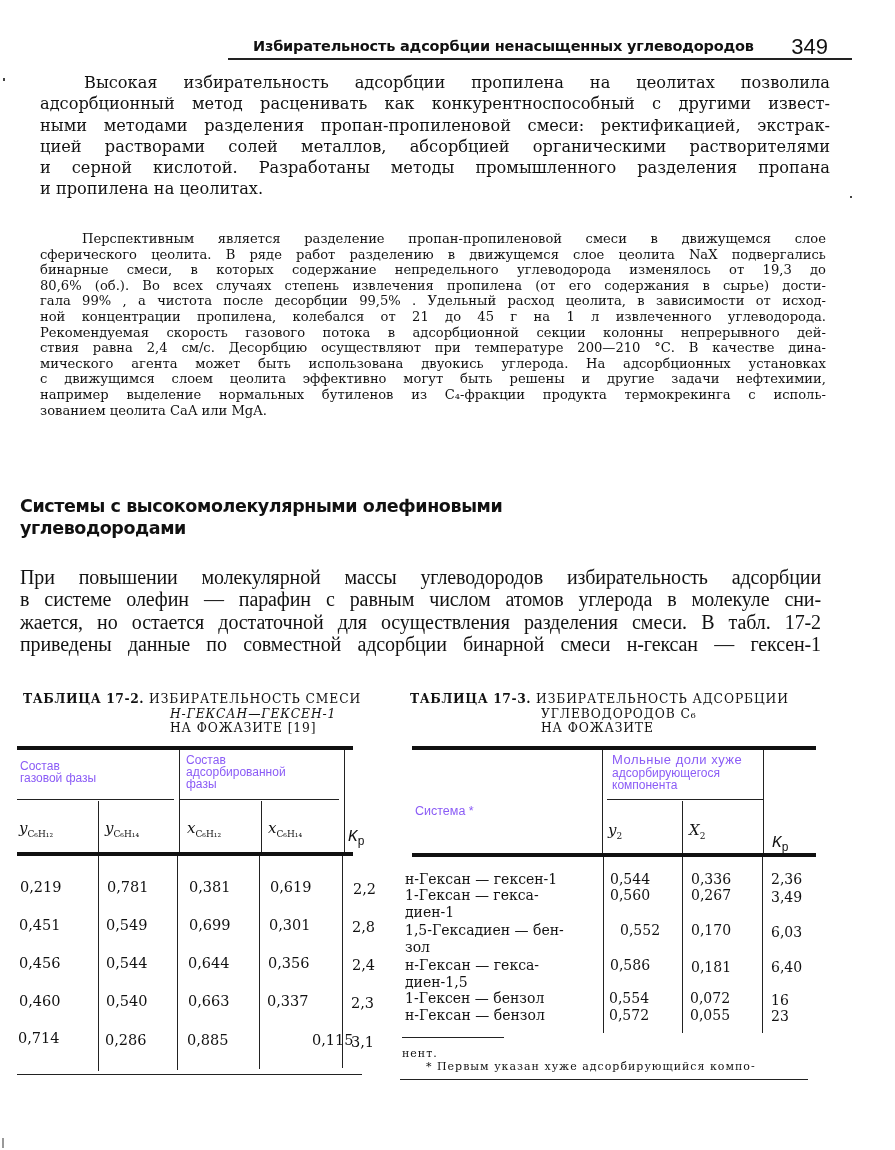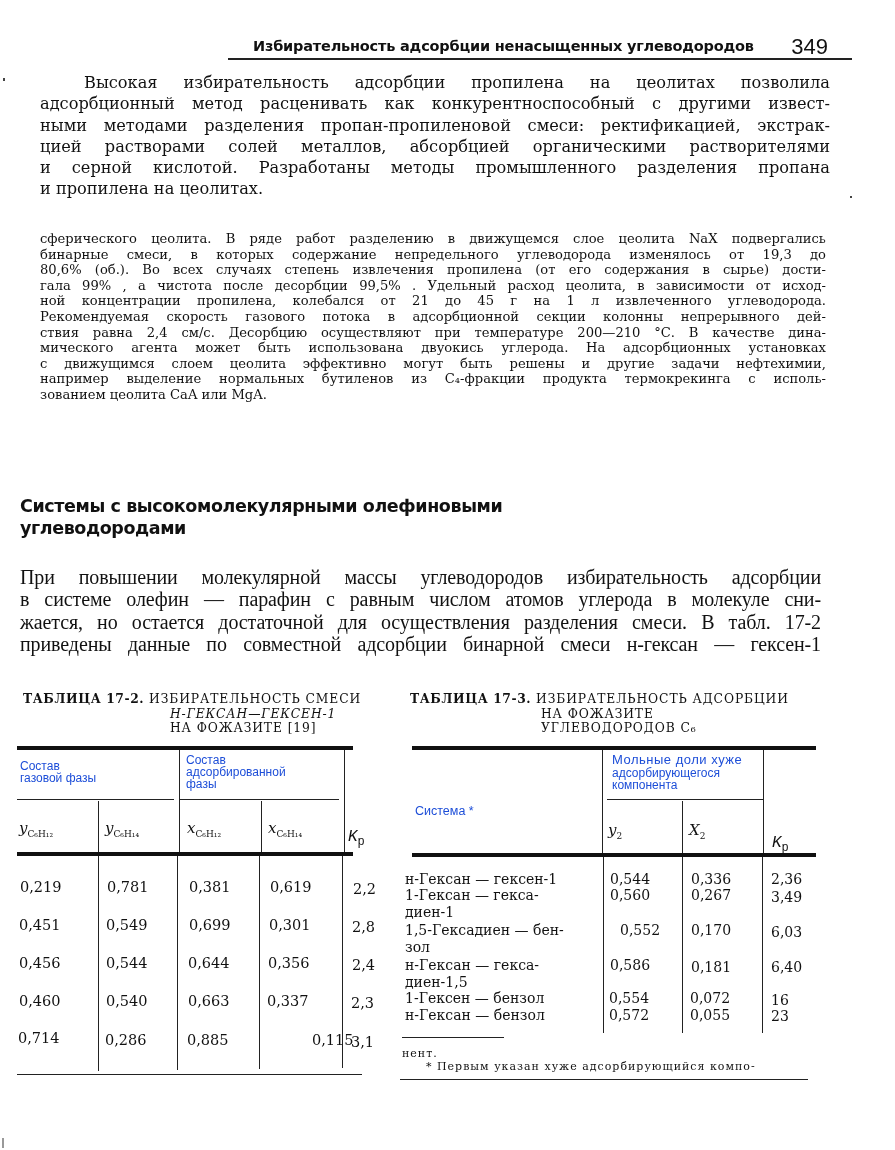--- a/index.html
+++ b/index.html
@@ -31,21 +31,21 @@
   .cap2 { left: 23px; top: 692px; width: 370px; }
   .cap3 { left: 410px; top: 692px; width: 420px; }
   .cap .cont { display: block; padding-left: 147px; }
   .cap3 .cont { padding-left: 131px; }
 
   
   .t2 { left: 17px; top: 746px; width: 362px; height: 330px; }
   .rule-thick { position: absolute; height: 4px; background: #111; }
   .rule-thin { position: absolute; height: 1.3px; background: #222; }
   .vline { position: absolute; width: 1.2px; background: #222; }
-  .hdr-txt { position: absolute; font-family: "Liberation Sans", sans-serif; font-size: 12px; line-height: 12px; color: #1d4ed8; }
+  .hdr-txt { position: absolute; font-family: "Liberation Sans", sans-serif; font-size: 12px; line-height: 12px; color: #8b5cf6; }
   .sym { position: absolute; font-family: "DejaVu Serif", serif; font-style: italic; font-size: 15px; }
   .sym sub { font-style: normal; font-size: 9px; }
   .kp { position: absolute; font-family: Liberation Mono, monospace; font-style: italic; font-size: 16px; margin-top: 32px; }
   .kp sub { font-style: normal; font-size: 12px; }
   .cell { position: absolute; font-family: "DejaVu Serif", serif; font-size: 14.5px; }
 
   
   .t3 { left: 400px; top: 746px; width: 420px; height: 340px; }
   .sys { position: absolute; font-family: "DejaVu Serif", serif; font-size: 14px; line-height: 16.5px; white-space: pre; }
   .num3 { position: absolute; font-family: "DejaVu Serif", serif; font-size: 14px; line-height: 16.5px; white-space: pre; }
@@ -69,20 +69,21 @@
 <div class="abs para p1">
   <span class="line indent">Высокая избирательность адсорбции пропилена на цеолитах позволила</span>
   <span class="line">адсорбционный метод расценивать как конкурентноспособный с другими извест-</span>
   <span class="line">ными методами разделения пропан-пропиленовой смеси: ректификацией, экстрак-</span>
   <span class="line">цией растворами солей металлов, абсорбцией органическими растворителями</span>
   <span class="line">и серной кислотой. Разработаны методы промышленного разделения пропана</span>
   <span class="line last">и пропилена на цеолитах.</span>
 </div>
 
 <div class="abs para p2">
+  <span class="line indent">Перспективным является разделение пропан-пропиленовой смеси в движущемся слое</span>
   <span class="line">сферического цеолита. В ряде работ разделению в движущемся слое цеолита NaX подвергались</span>
   <span class="line">бинарные смеси, в которых содержание непредельного углеводорода изменялось от 19,3 до</span>
   <span class="line">80,6% (об.). Во всех случаях степень извлечения пропилена (от его содержания в сырье) дости-</span>
   <span class="line">гала 99% , а чистота после десорбции 99,5% . Удельный расход цеолита, в зависимости от исход-</span>
   <span class="line">ной концентрации пропилена, колебался от 21 до 45 г на 1 л извлеченного углеводорода.</span>
   <span class="line">Рекомендуемая скорость газового потока в адсорбционной секции колонны непрерывного дей-</span>
   <span class="line">ствия равна 2,4 см/с. Десорбцию осуществляют при температуре 200—210 °С. В качестве дина-</span>
   <span class="line">мического агента может быть использована двуокись углерода. На адсорбционных установках</span>
   <span class="line">с движущимся слоем цеолита эффективно могут быть решены и другие задачи нефтехимии,</span>
   <span class="line">например выделение нормальных бутиленов из C₄-фракции продукта термокрекинга с исполь-</span>
@@ -167,22 +168,22 @@
   <span class="cell" style="left:1px;top:284px;">0,714</span>
   <span class="cell" style="left:88px;top:286px;">0,286</span>
   <span class="cell" style="left:170px;top:286px;">0,885</span>
   <span class="cell" style="left:250px;top:286px;margin-left:45px;">0,115</span>
   <span class="cell" style="left:334px;top:288px;">3,1</span>
 </div>
 
 <div class="abs cap cap3">
   <span class="lbl">ТАБЛИЦА 17-3.</span>
   <span>ИЗБИРАТЕЛЬНОСТЬ АДСОРБЦИИ</span>
+  <span class="cont">УГЛЕВОДОРОДОВ C₆</span>
   <span class="cont">НА ФОЖАЗИТЕ</span>
-  <span class="cont">УГЛЕВОДОРОДОВ C₆</span>
 </div>
 
 <div class="abs t3">
   <div class="rule-thick" style="left:12px;top:0;width:404px;"></div>
   <div class="rule-thin" style="left:207px;top:53px;width:157px;"></div>
   <div class="rule-thick" style="left:12px;top:107px;width:404px;"></div>
 
   <div class="vline" style="left:202px;top:4px;height:103px;"></div>
   <div class="vline" style="left:203px;top:111px;height:176px;"></div>
   <div class="vline" style="left:282px;top:55px;height:52px;"></div>

